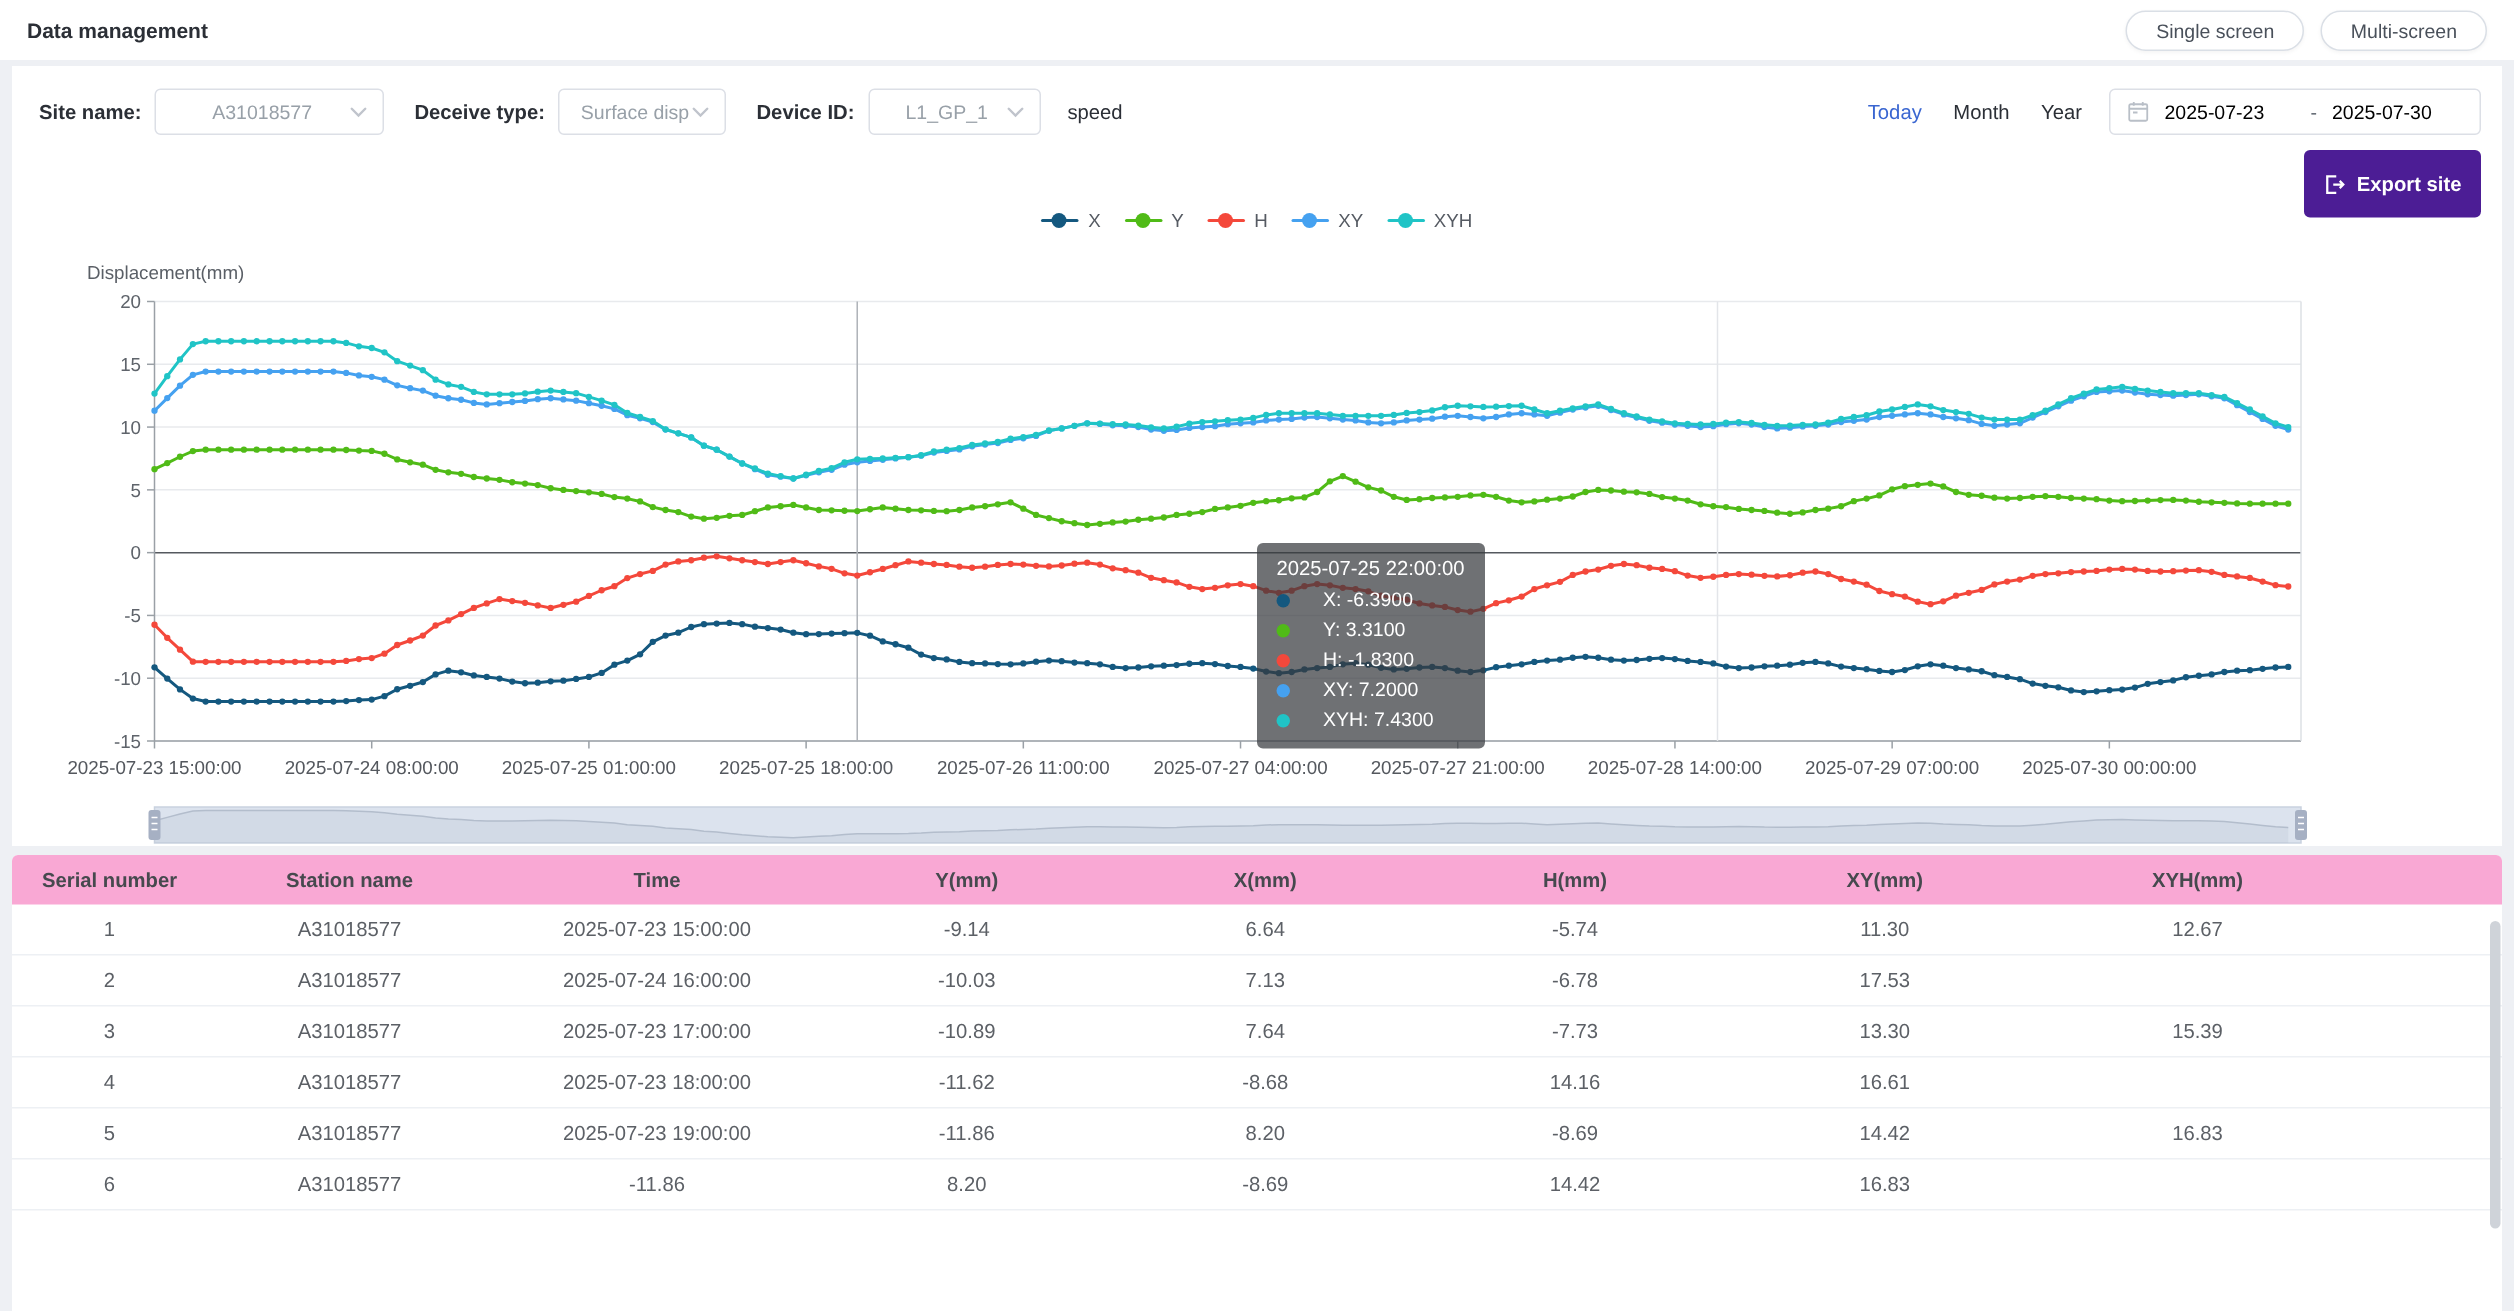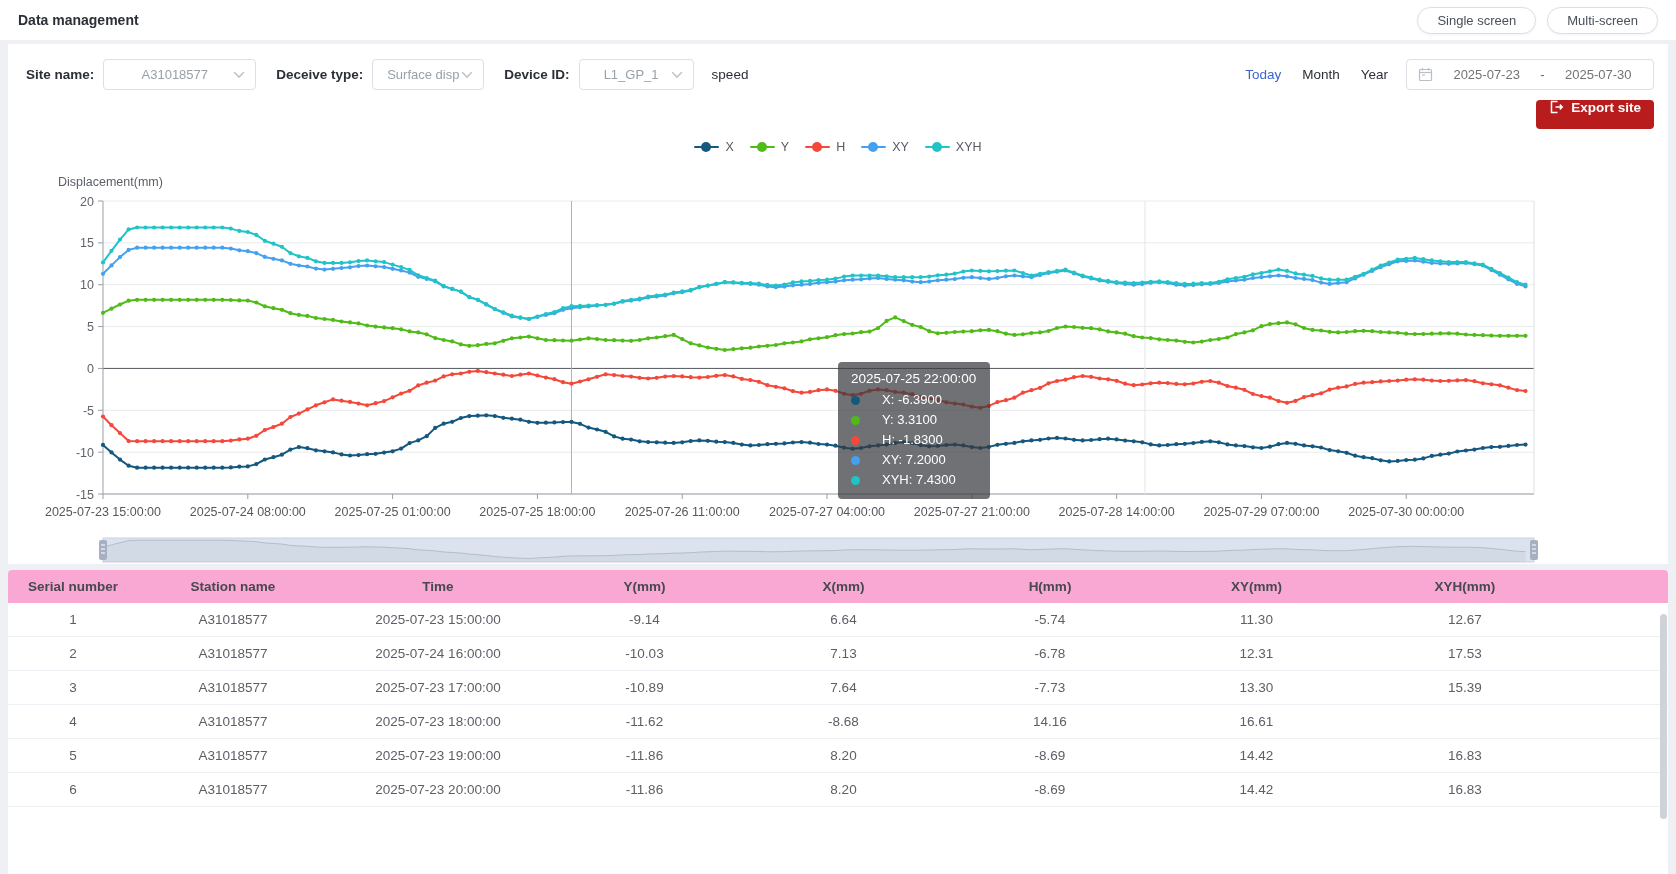--- a/index.html
+++ b/index.html
@@ -14,23 +14,23 @@
   .flabel{font-size:13.5px;font-weight:700;color:#2b2f36;margin-right:9px;white-space:nowrap}
   .select{width:153px;height:31px;border:1px solid #dcdfe6;border-radius:4px;display:flex;align-items:center;padding:0 10px 0 12px;margin-right:20px;background:#fff;cursor:pointer}
   .select.w2{width:112px}
   .select.w3{width:115px}
   .select .val{flex:1;font-size:13px;color:#98a0a8;text-align:center;white-space:nowrap;overflow:hidden}
   .speed{font-size:13.5px;color:#2b2f36;margin-left:-2px}
   .filter-right{margin-left:auto;display:flex;align-items:center}
   .rtab{font-size:13.5px;color:#2b2f36;margin-left:21px;cursor:pointer}
   .rtab.active{color:#3a66d1}
   .datebox{margin-left:18px;width:248px;height:31px;border:1px solid #dcdfe6;border-radius:4px;display:flex;align-items:center;padding:0 11px;gap:10px;background:#fff;cursor:pointer}
-  .datebox .dval{font-size:13px;color:#737373;flex:1;text-align:center;white-space:nowrap}
+  .datebox .dval{font-size:13px;color:#000000;flex:1;text-align:left;white-space:nowrap}
   .datebox .dsep{font-size:13px;color:#5f6670}
-  .export-btn{position:absolute;top:56px;right:14px;height:29px;padding:0 13px;background:#b91c1c;border:none;border-radius:4px;color:#fff;font-size:13.5px;font-weight:700;display:flex;gap:7px;cursor:pointer;font-family:inherit}
+  .export-btn{position:absolute;top:56px;right:14px;height:45px;padding:0 13px;background:#4c1d95;border:none;border-radius:4px;color:#fff;font-size:13.5px;font-weight:700;display:flex;align-items:center;gap:7px;cursor:pointer;font-family:inherit}
   .legend{position:absolute;top:96px;left:0;width:100%;display:flex;justify-content:center;gap:16px}
   .lgd{display:flex;align-items:center;gap:6px;cursor:pointer}
   .lgd-mark{position:relative;width:25px;height:10px}
   .lgd-line{position:absolute;left:0;right:0;top:4px;height:2px;border-radius:1px}
   .lgd-dot{position:absolute;left:7px;top:0;width:10px;height:10px;border-radius:50%}
   .lgd-label{font-size:12.5px;color:#565b63}
   .ylabel{position:absolute;top:131px;left:50px;font-size:12.5px;color:#5a5f66}
   .chart-wrap{position:absolute;top:150px;left:0;width:1660px;height:374px}
   .tooltip{position:absolute;left:830px;top:168px;width:152px;background:rgba(55,58,62,.72);border-radius:4px;padding:6px 13px 9px;color:#fff;pointer-events:none;z-index:5}
   .tt-title{font-size:13.5px;line-height:22px;white-space:nowrap}
@@ -1105,21 +1105,20 @@
         <div class="cell">11.30</div>
         <div class="cell">12.67</div>
       </div>
       <div class="tgrid trow">
         <div class="cell">2</div>
         <div class="cell">A31018577</div>
         <div class="cell">2025-07-24 16:00:00</div>
         <div class="cell">-10.03</div>
         <div class="cell">7.13</div>
         <div class="cell">-6.78</div>
-        <div class="cell">12.31</div>
         <div class="cell">17.53</div>
       </div>
       <div class="tgrid trow">
         <div class="cell">3</div>
         <div class="cell">A31018577</div>
         <div class="cell">2025-07-23 17:00:00</div>
         <div class="cell">-10.89</div>
         <div class="cell">7.64</div>
         <div class="cell">-7.73</div>
         <div class="cell">13.30</div>
@@ -1140,21 +1139,20 @@
         <div class="cell">2025-07-23 19:00:00</div>
         <div class="cell">-11.86</div>
         <div class="cell">8.20</div>
         <div class="cell">-8.69</div>
         <div class="cell">14.42</div>
         <div class="cell">16.83</div>
       </div>
       <div class="tgrid trow">
         <div class="cell">6</div>
         <div class="cell">A31018577</div>
-        <div class="cell">2025-07-23 20:00:00</div>
         <div class="cell">-11.86</div>
         <div class="cell">8.20</div>
         <div class="cell">-8.69</div>
         <div class="cell">14.42</div>
         <div class="cell">16.83</div>
       </div>
     </div>
   <div class="vscroll"></div>
 </div>
 

